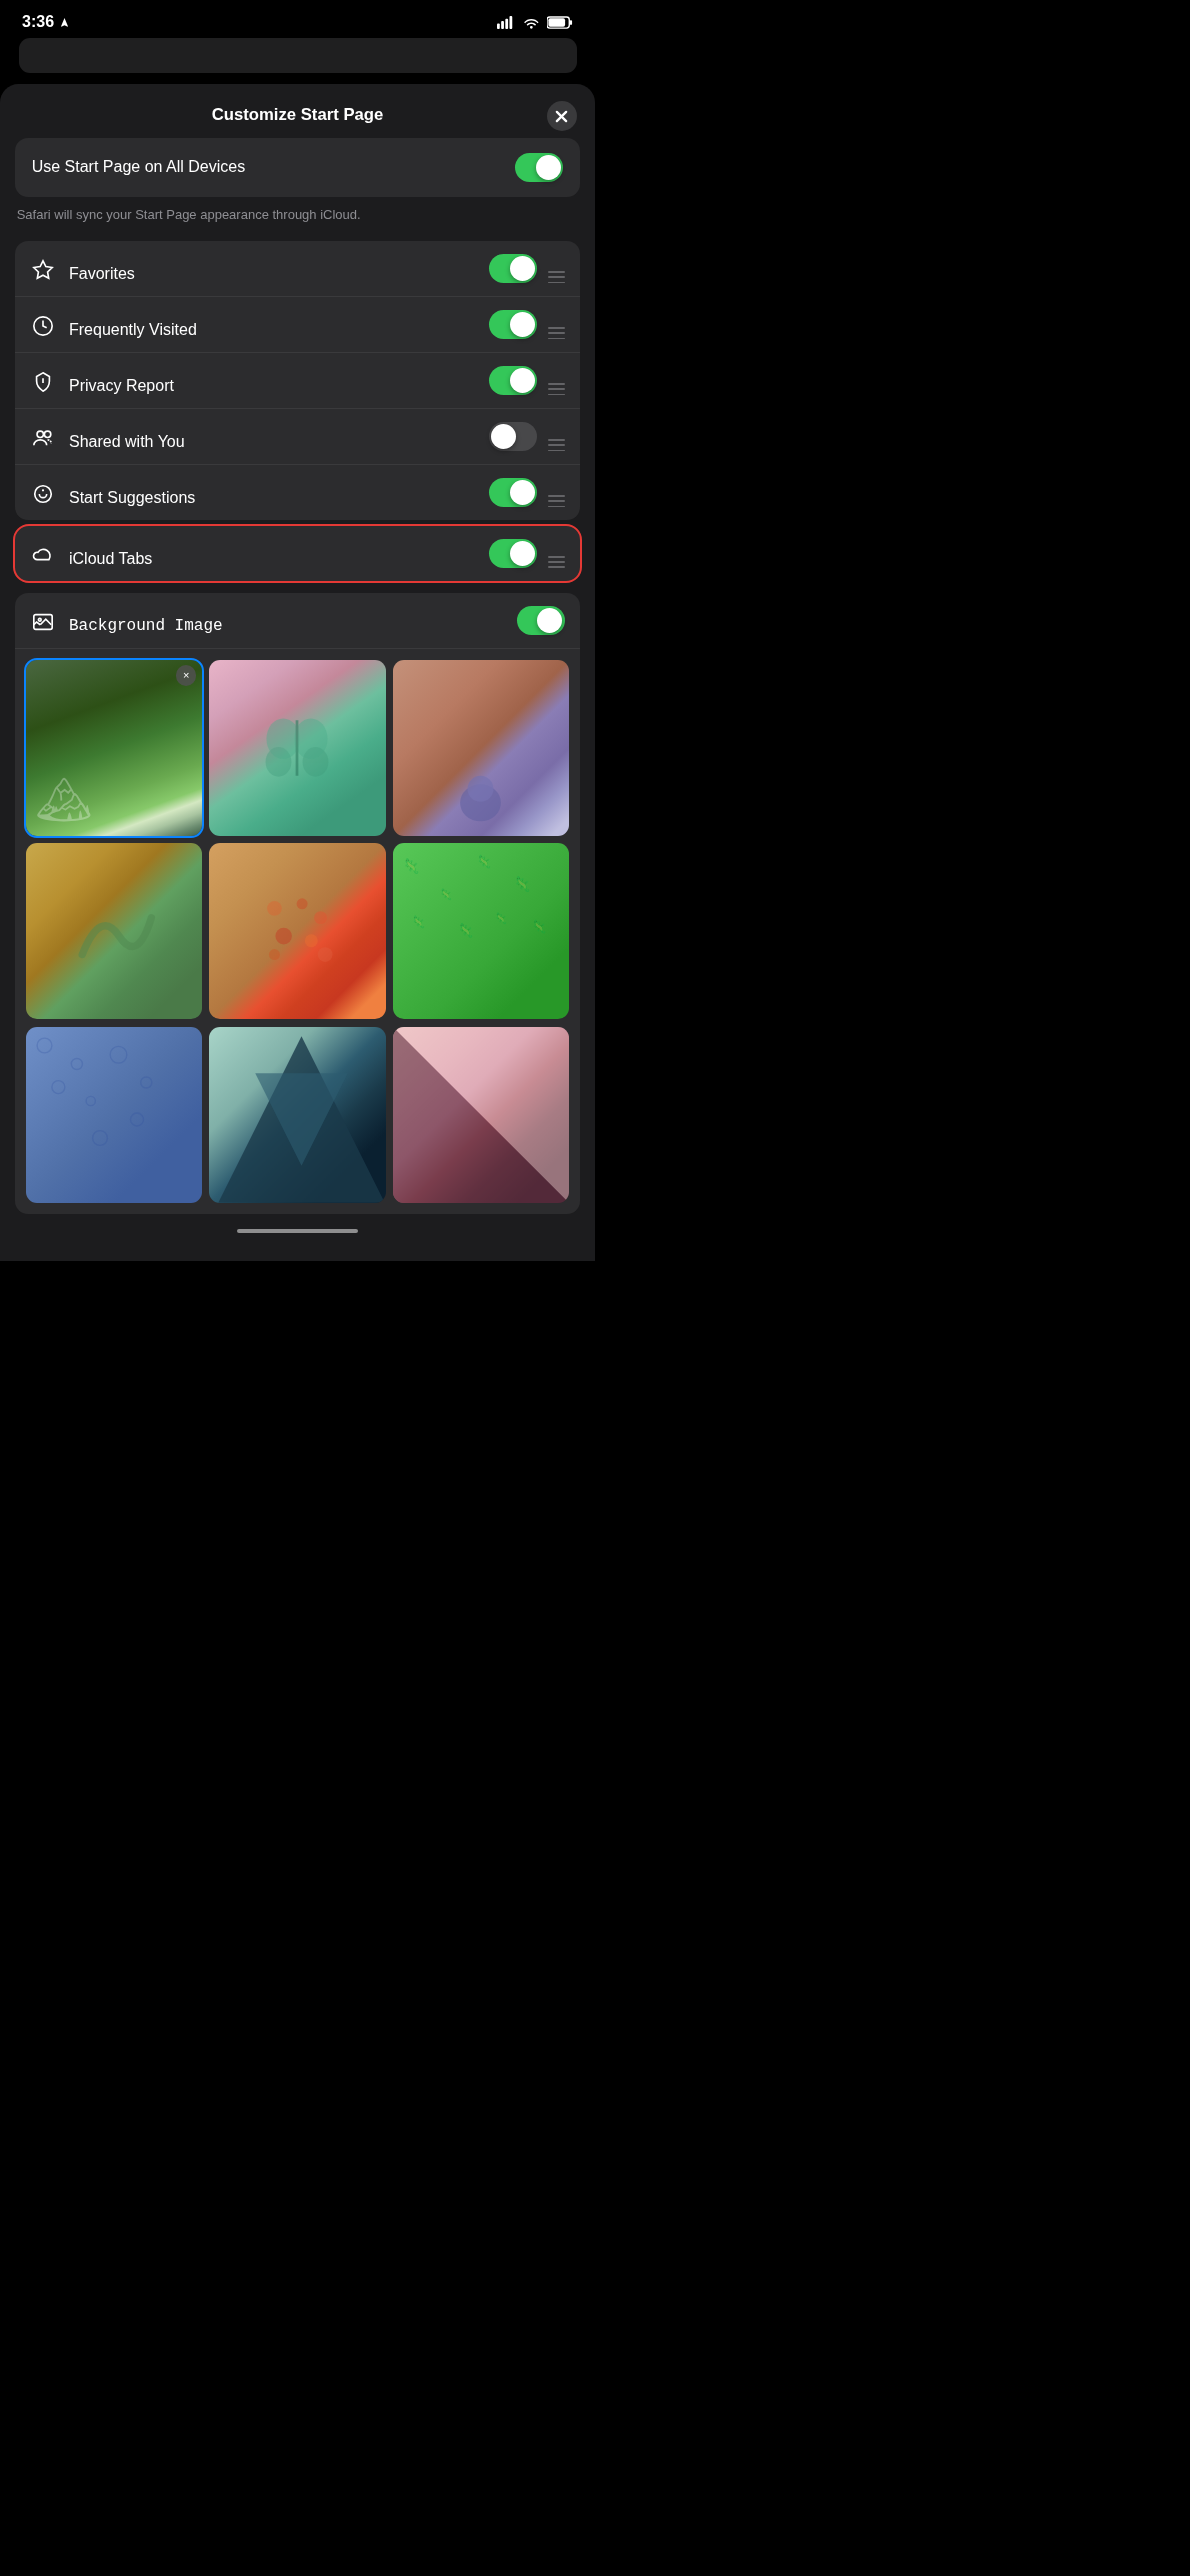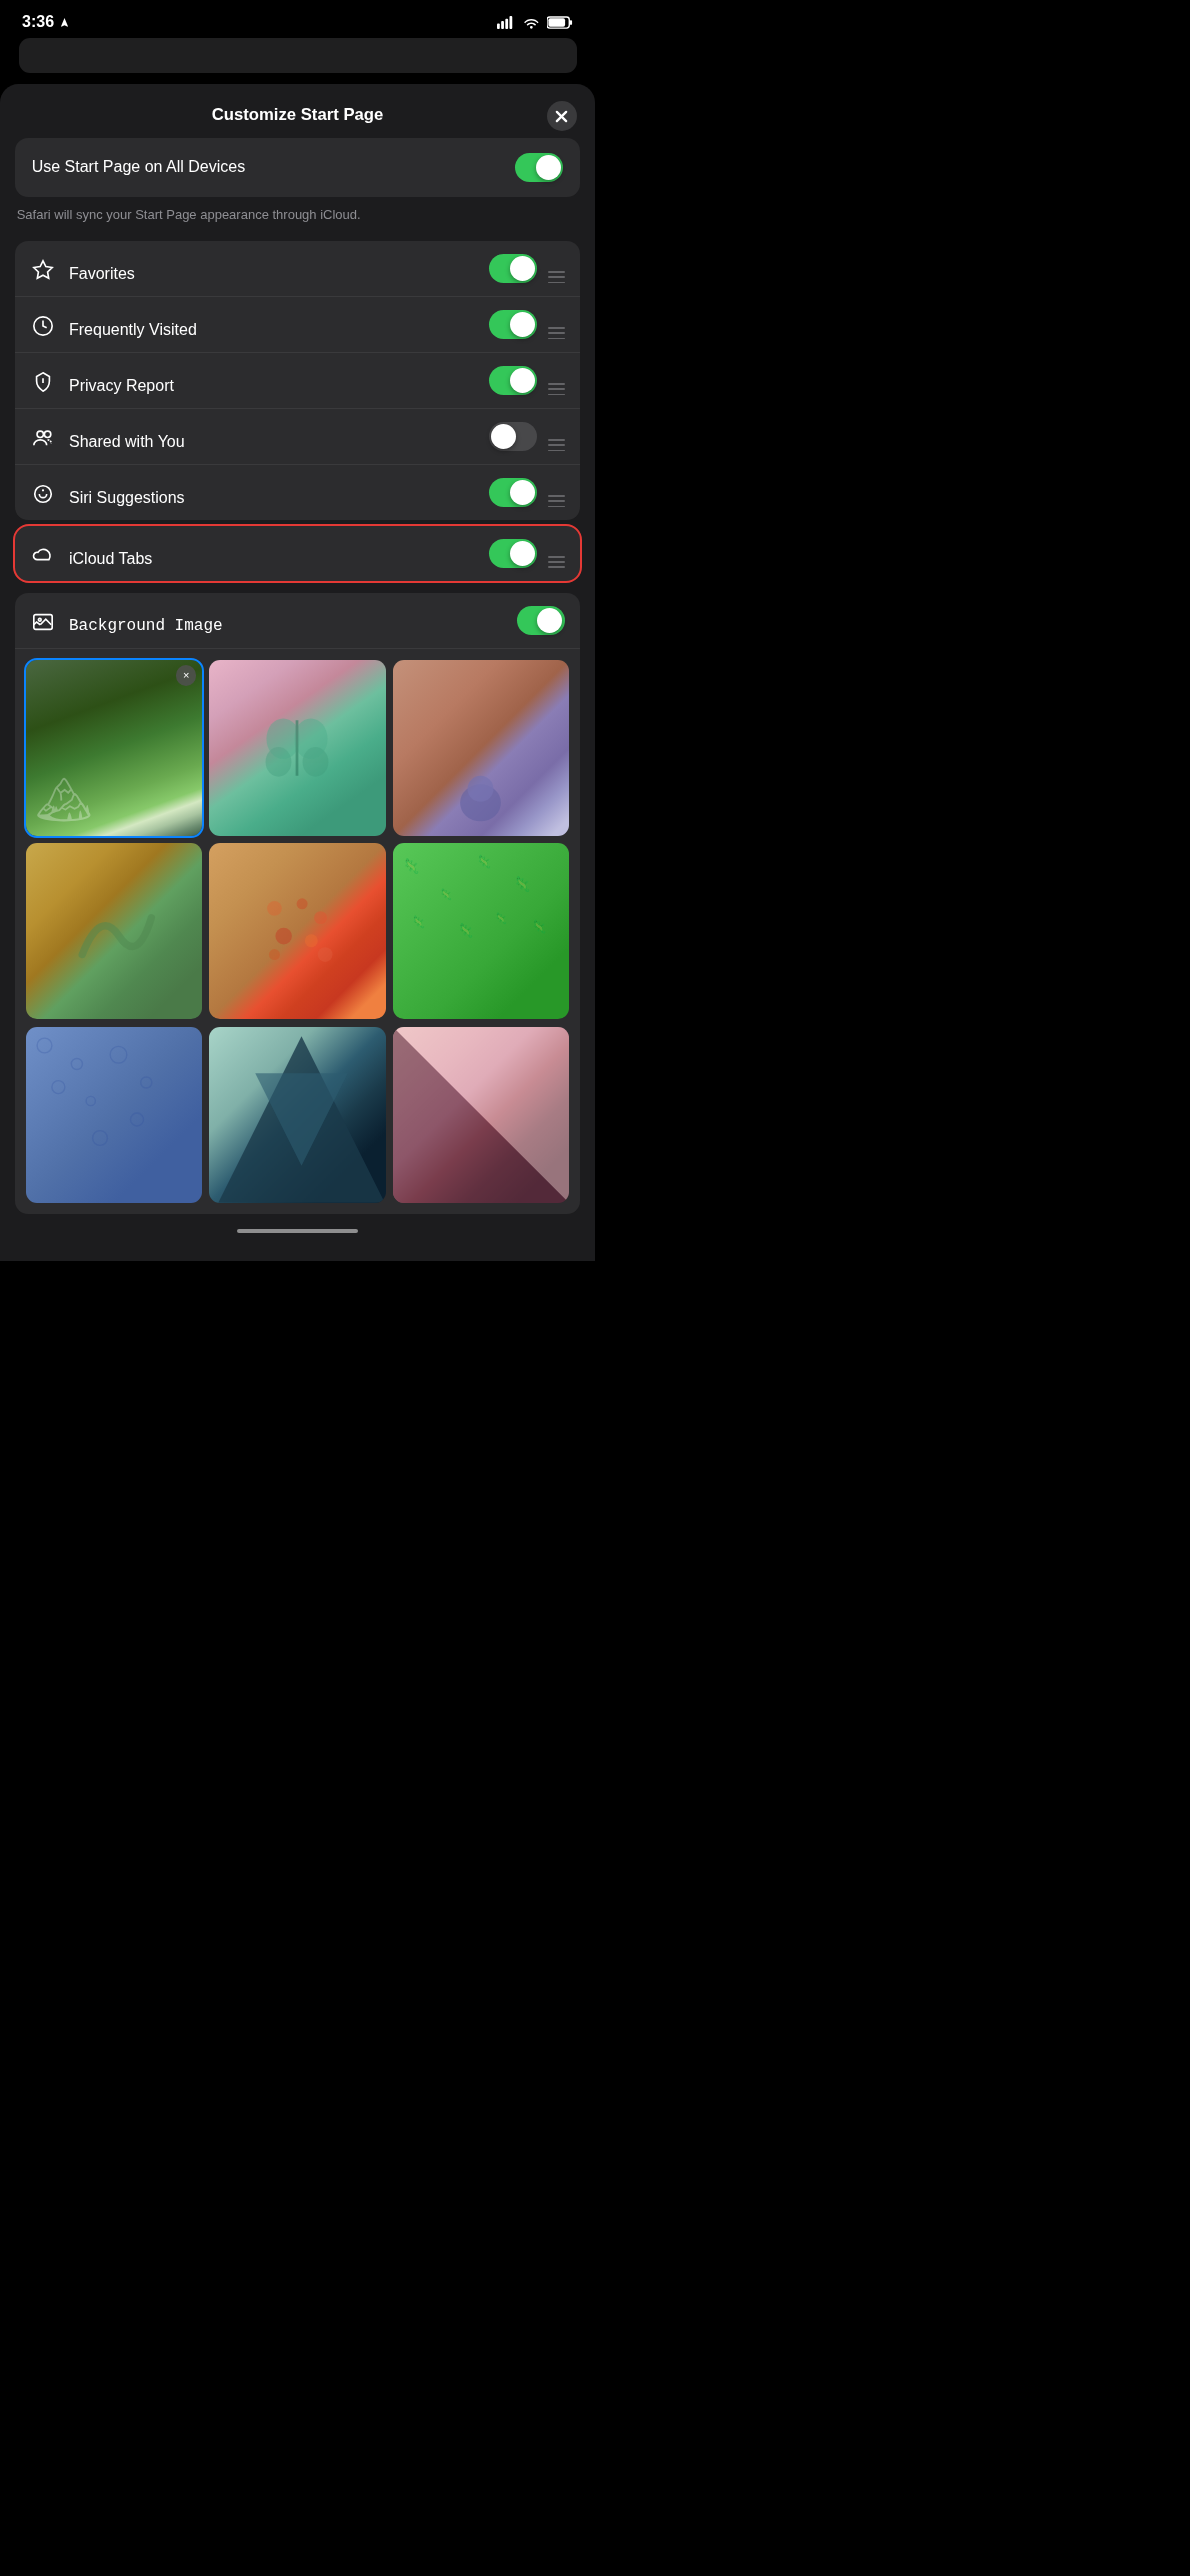--- a/index.html
+++ b/index.html
@@ -412,21 +412,21 @@
     </div>
 
     <div class="list-item">
       <div class="item-icon">
         <svg viewBox="0 0 24 24" stroke="#fff" fill="none" stroke-width="1.8">
           <circle cx="12" cy="12" r="9"></circle>
           <path d="M8 12a4 4 0 0 0 8 0" stroke-width="1.8"></path>
           <line x1="12" y1="8" x2="12" y2="8" stroke-width="2.5" stroke-linecap="round"></line>
         </svg>
       </div>
-      <span class="item-label">Siri Suggestions</span>
+      <span class="item-label">Start Suggestions</span>
       <div class="toggle on"></div>
       <div class="drag-handle">
         <span></span>
           <span></span>
           <span></span>
       </div>
     </div>
 
 
   </div>

